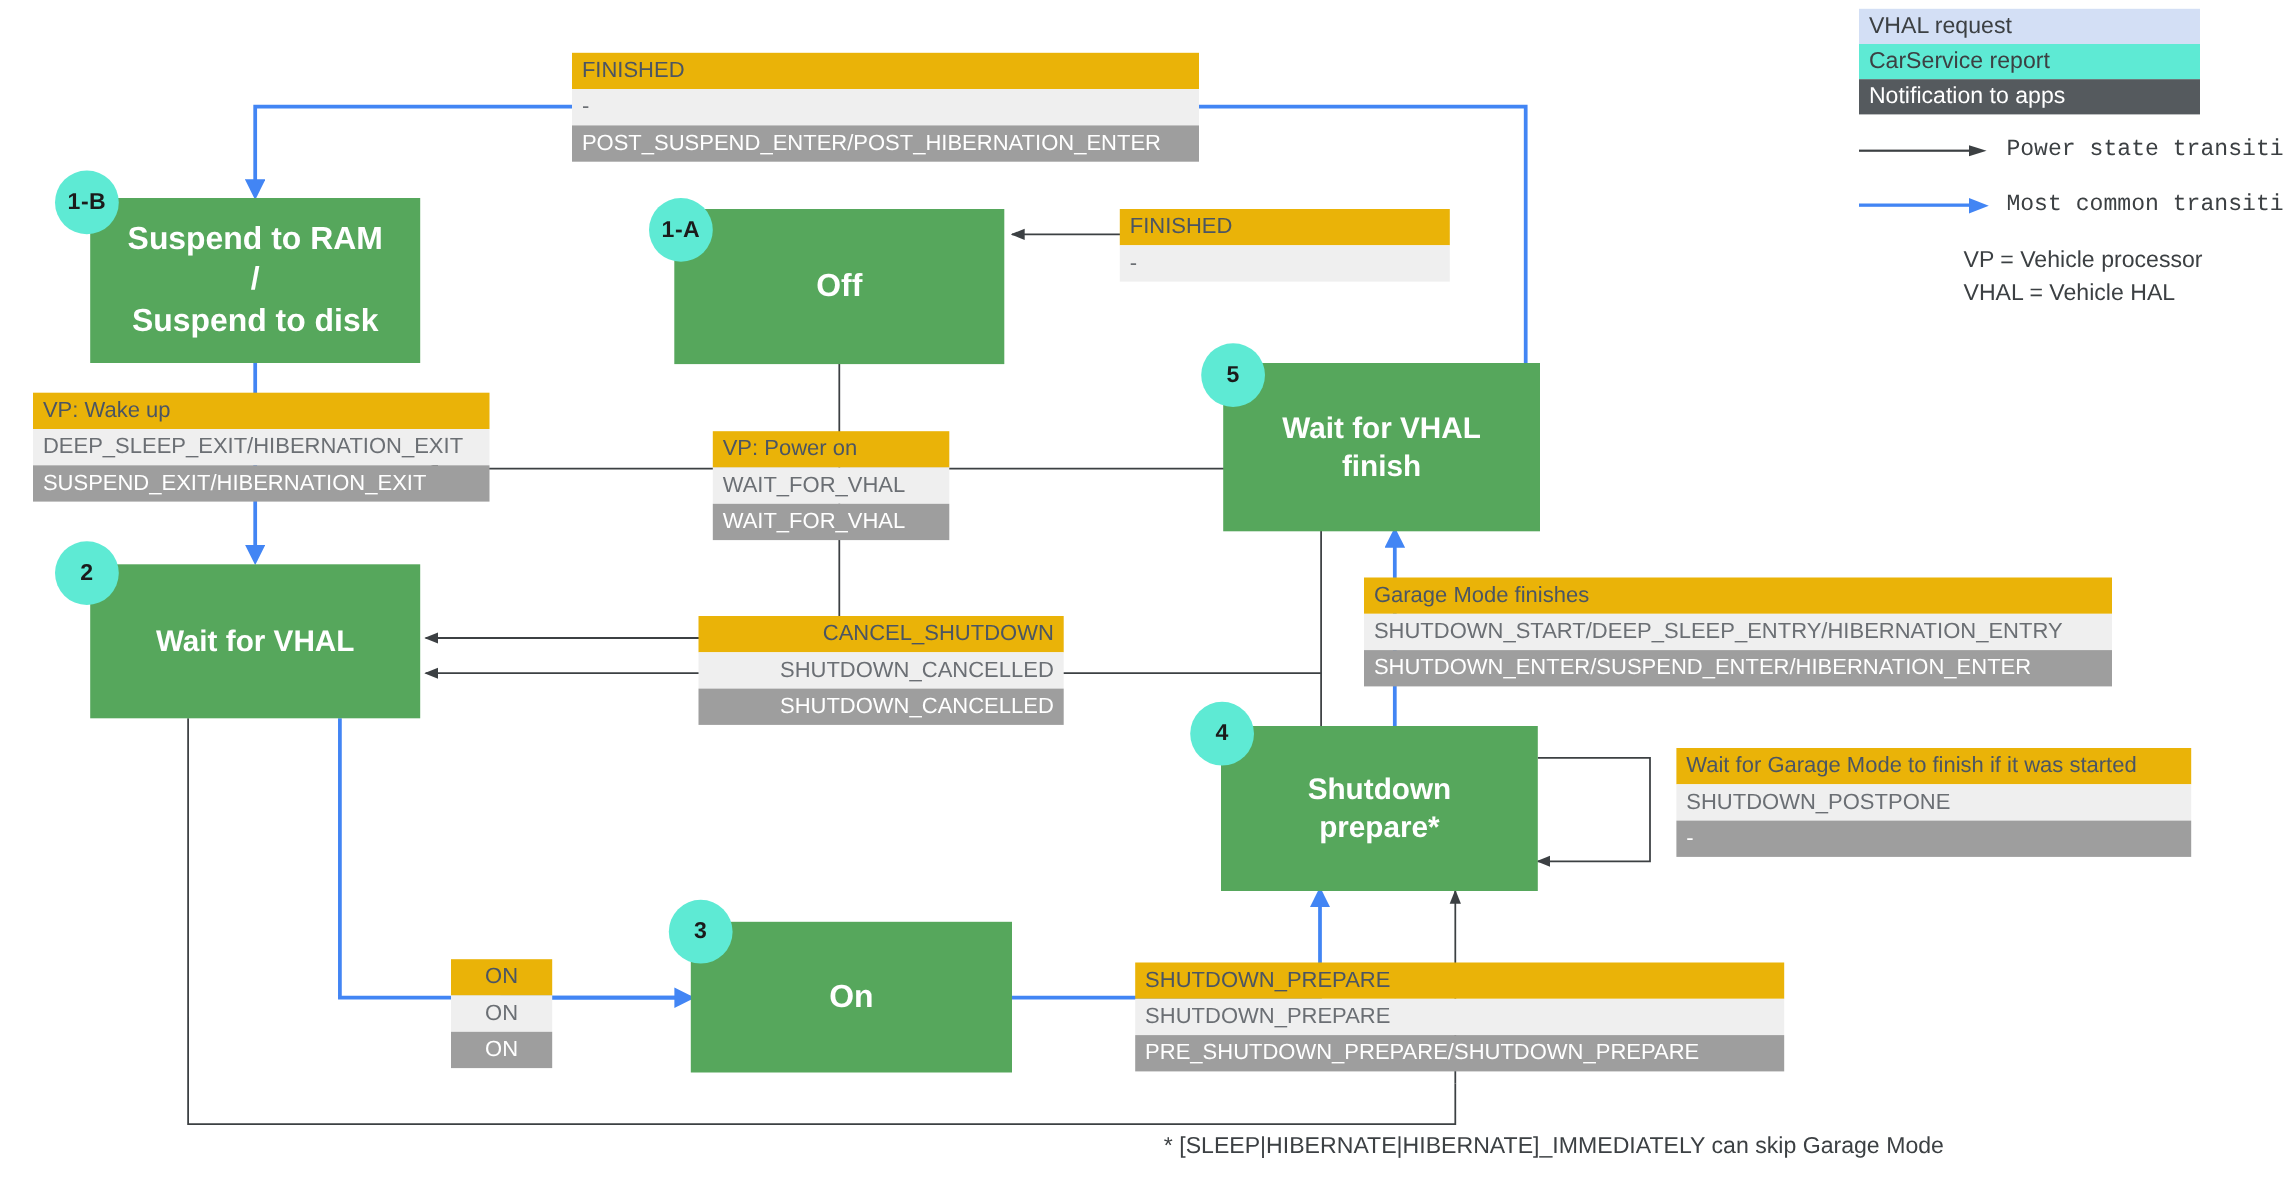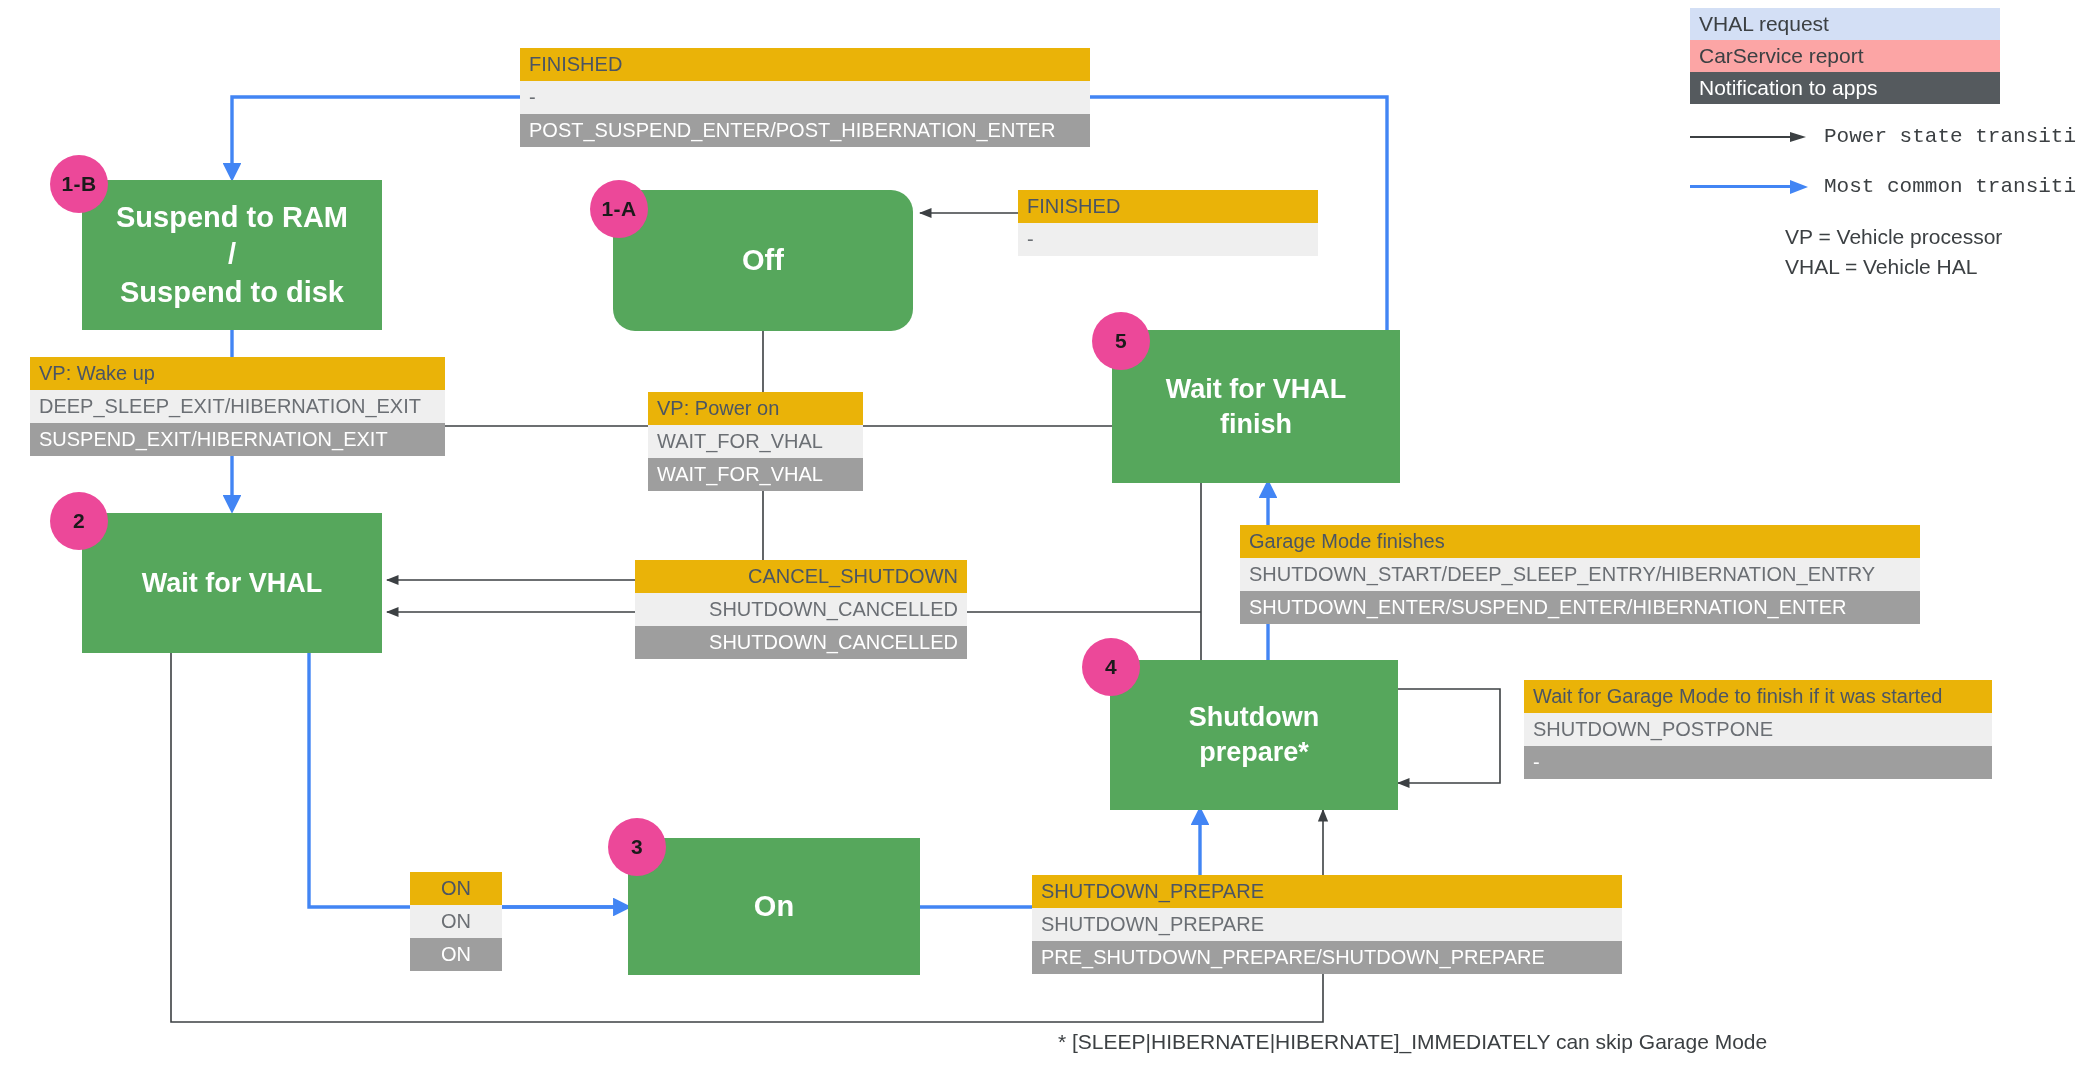--- a/index.html
+++ b/index.html
@@ -9,38 +9,38 @@
   svg.wires{position:absolute;left:0;top:0;width:2076px;height:1074px;overflow:visible;}
 
   
   .state{position:absolute;background:#56a75c;color:#fff;display:flex;
          align-items:center;justify-content:center;text-align:center;
          font-weight:bold;line-height:1.28;z-index:6;}
   .state span{display:block;padding:0 8px;}
 
   
   .badge{position:absolute;width:58px;height:58px;border-radius:50%;
-         background:#ec4899;color:#1b1b1b;display:flex;align-items:center;
+         background:#5eead4;color:#1b1b1b;display:flex;align-items:center;
          justify-content:center;font-size:21px;font-weight:bold;
          letter-spacing:.4px;z-index:7;}
 
   
   .ann{position:absolute;z-index:5;}
   .ann .row{display:block;white-space:nowrap;font-size:20px;line-height:33px;
             height:33px;padding:0 9px;box-sizing:border-box;overflow:hidden;}
   .ann .r1{background:#eab308;color:#4b5563;}
   .ann .r2{background:#efefef;color:#6b6f74;}
   .ann .r3{background:#9e9e9e;color:#ffffff;}
 
   
   #legend{position:absolute;left:1690px;top:8px;width:310px;z-index:8;}
   #legend .sw{display:block;white-space:nowrap;font-size:21px;line-height:32px;
               height:32px;padding:0 9px;box-sizing:border-box;}
   #legend .sw1{background:#d3dff5;color:#3c4043;}
-  #legend .sw2{background:#fca5a5;color:#3c4043;}
+  #legend .sw2{background:#5eead4;color:#3c4043;}
   #legend .sw3{background:#555a5e;color:#ffffff;}
 
   .legrow{position:absolute;display:flex;align-items:center;z-index:8;font-family:Liberation Mono, monospace;}
   .legrow .lbl{font-size:21px;color:#3c4043;white-space:nowrap;}
   #leg-black{left:1690px;top:125px;}
   #leg-blue{left:1690px;top:175px;}
   .arrline{position:relative;width:120px;height:14px;margin-right:14px;}
   .arrline .shaft{position:absolute;left:0;top:6px;height:2px;width:104px;}
   .arrline .head{position:absolute;top:0;left:100px;width:0;height:0;
                  border-top:7px solid transparent;border-bottom:7px solid transparent;}
@@ -163,21 +163,21 @@
     <span class="row r2">SHUTDOWN_PREPARE</span>
     <span class="row r3">PRE_SHUTDOWN_PREPARE/SHUTDOWN_PREPARE</span>
   </div>
 
   <div class="badge" style="left:50px;top:155px;">1-B</div>
   <div class="state" style="left:82px;top:180px;width:300px;height:150px;font-size:29px;">
     <span>Suspend to RAM<br>/<br>Suspend to disk</span>
   </div>
 
   <div class="badge" style="left:590px;top:180px;">1-A</div>
-  <div class="state" style="left:613px;top:190px;width:300px;height:141px;font-size:29px;border-radius:22px;">
+  <div class="state" style="left:613px;top:190px;width:300px;height:141px;font-size:29px;">
     <span>Off</span>
   </div>
 
   <div class="badge" style="left:50px;top:492px;">2</div>
   <div class="state" style="left:82px;top:513px;width:300px;height:140px;font-size:27px;">
     <span>Wait for VHAL</span>
   </div>
 
   <div class="badge" style="left:608px;top:818px;">3</div>
   <div class="state" style="left:628px;top:838px;width:292px;height:137px;font-size:29px;">

